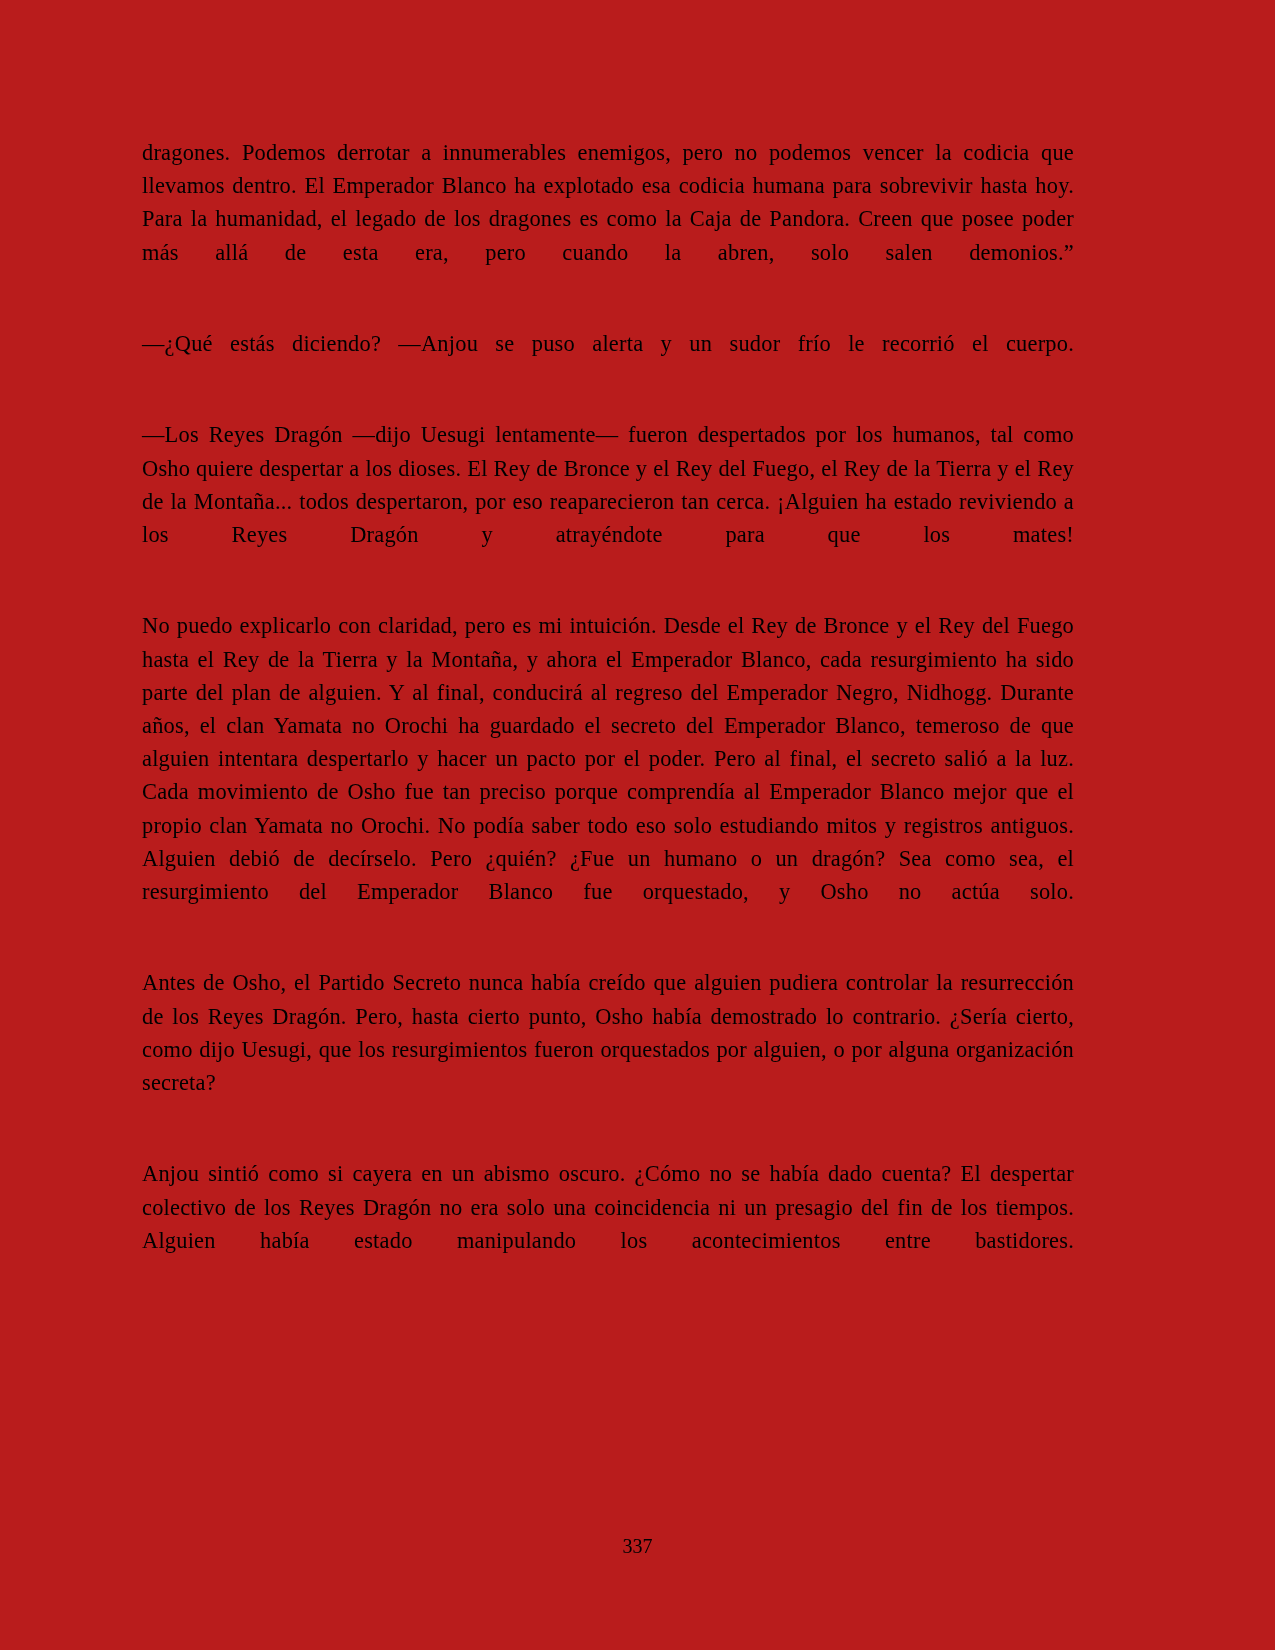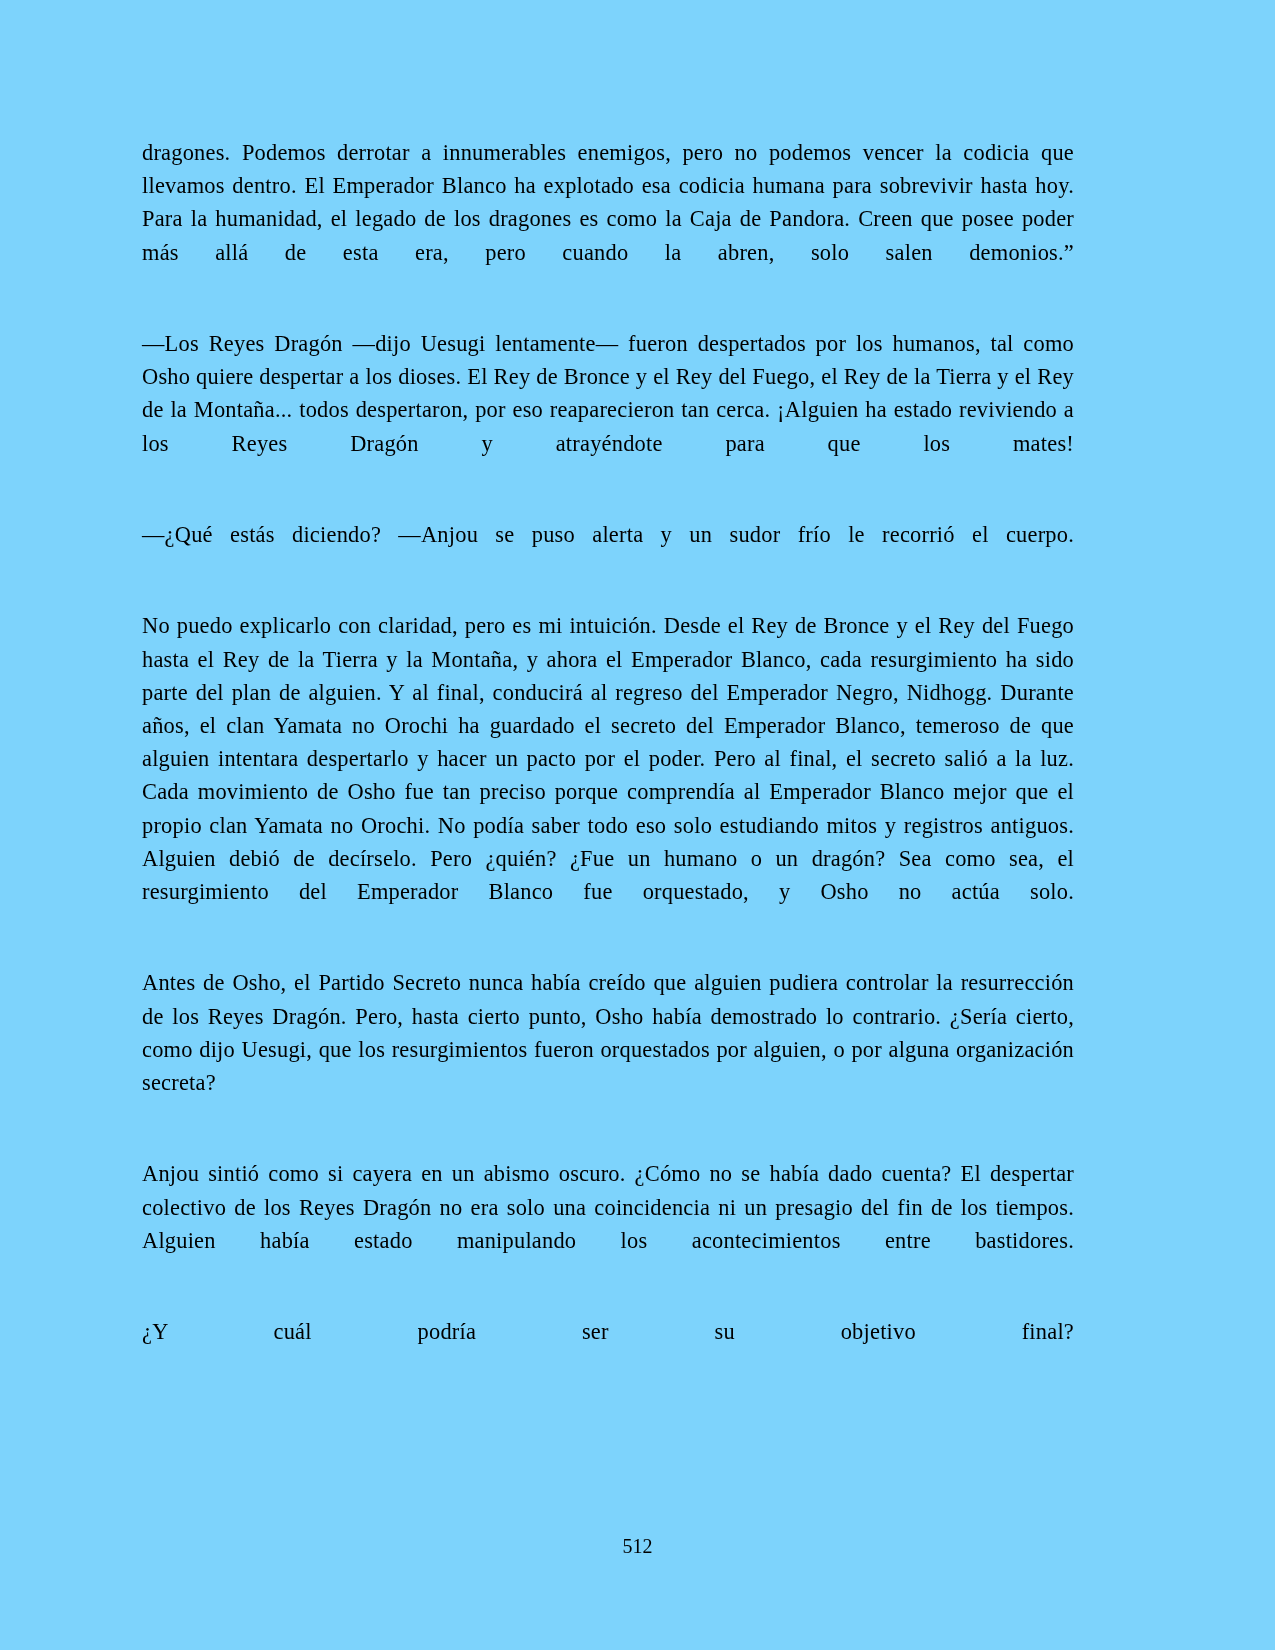--- a/index.html
+++ b/index.html
@@ -14,21 +14,21 @@
     font-family: "Liberation Serif", "DejaVu Serif", serif;
     color: #000000;
     overflow: hidden;
   }
   .page {
     position: absolute;
     left: 0;
     top: 0;
     width: 1275px;
     height: 1650px;
-    background: #7dd3fc;
+    background: #b91c1c;
   }
   .text-column {
     position: absolute;
     left: 142px;
     top: 136px;
     width: 932px;
   }
   .para {
     margin: 0 0 25px 0;
     font-size: 22.4px;
@@ -59,23 +59,22 @@
     font-family: "Liberation Serif", "DejaVu Serif", serif;
   }
 </style>
 </head>
 <body>
 
 <div class="page">
 
   <div class="text-column">
     <p class="para">dragones. Podemos derrotar a innumerables enemigos, pero no podemos vencer la codicia que llevamos dentro. El Emperador Blanco ha explotado esa codicia humana para sobrevivir hasta hoy. Para la humanidad, el legado de los dragones es como la Caja de Pandora. Creen que posee poder más allá de esta era, pero cuando la abren, solo salen demonios.”</p>
+    <p class="para">—¿Qué estás diciendo? —Anjou se puso alerta y un sudor frío le recorrió el cuerpo.</p>
     <p class="para">—Los Reyes Dragón —dijo Uesugi lentamente— fueron despertados por los humanos, tal como Osho quiere despertar a los dioses. El Rey de Bronce y el Rey del Fuego, el Rey de la Tierra y el Rey de la Montaña... todos despertaron, por eso reaparecieron tan cerca. ¡Alguien ha estado reviviendo a los Reyes Dragón y atrayéndote para que los mates!</p>
-    <p class="para">—¿Qué estás diciendo? —Anjou se puso alerta y un sudor frío le recorrió el cuerpo.</p>
     <p class="para">No puedo explicarlo con claridad, pero es mi intuición. Desde el Rey de Bronce y el Rey del Fuego hasta el Rey de la Tierra y la Montaña, y ahora el Emperador Blanco, cada resurgimiento ha sido parte del plan de alguien. Y al final, conducirá al regreso del Emperador Negro, Nidhogg. Durante años, el clan Yamata no Orochi ha guardado el secreto del Emperador Blanco, temeroso de que alguien intentara despertarlo y hacer un pacto por el poder. Pero al final, el secreto salió a la luz. Cada movimiento de Osho fue tan preciso porque comprendía al Emperador Blanco mejor que el propio clan Yamata no Orochi. No podía saber todo eso solo estudiando mitos y registros antiguos. Alguien debió de decírselo. Pero ¿quién? ¿Fue un humano o un dragón? Sea como sea, el resurgimiento del Emperador Blanco fue orquestado, y Osho no actúa solo.</p>
     <p class="para">Antes de Osho, el Partido Secreto nunca había creído que alguien pudiera controlar la resurrección de los Reyes Dragón. Pero, hasta cierto punto, Osho había demostrado lo contrario. ¿Sería cierto, como dijo Uesugi, que los resurgimientos fueron orquestados por alguien, o por alguna organización secreta?</p>
     <p class="para">Anjou sintió como si cayera en un abismo oscuro. ¿Cómo no se había dado cuenta? El despertar colectivo de los Reyes Dragón no era solo una coincidencia ni un presagio del fin de los tiempos. Alguien había estado manipulando los acontecimientos entre bastidores.</p>
-    <p class="para">¿Y cuál podría ser su objetivo final?</p>
   </div>
 
-  <div class="page-number">512</div>
+  <div class="page-number">337</div>
 
 </div>
 
 </body></html>

